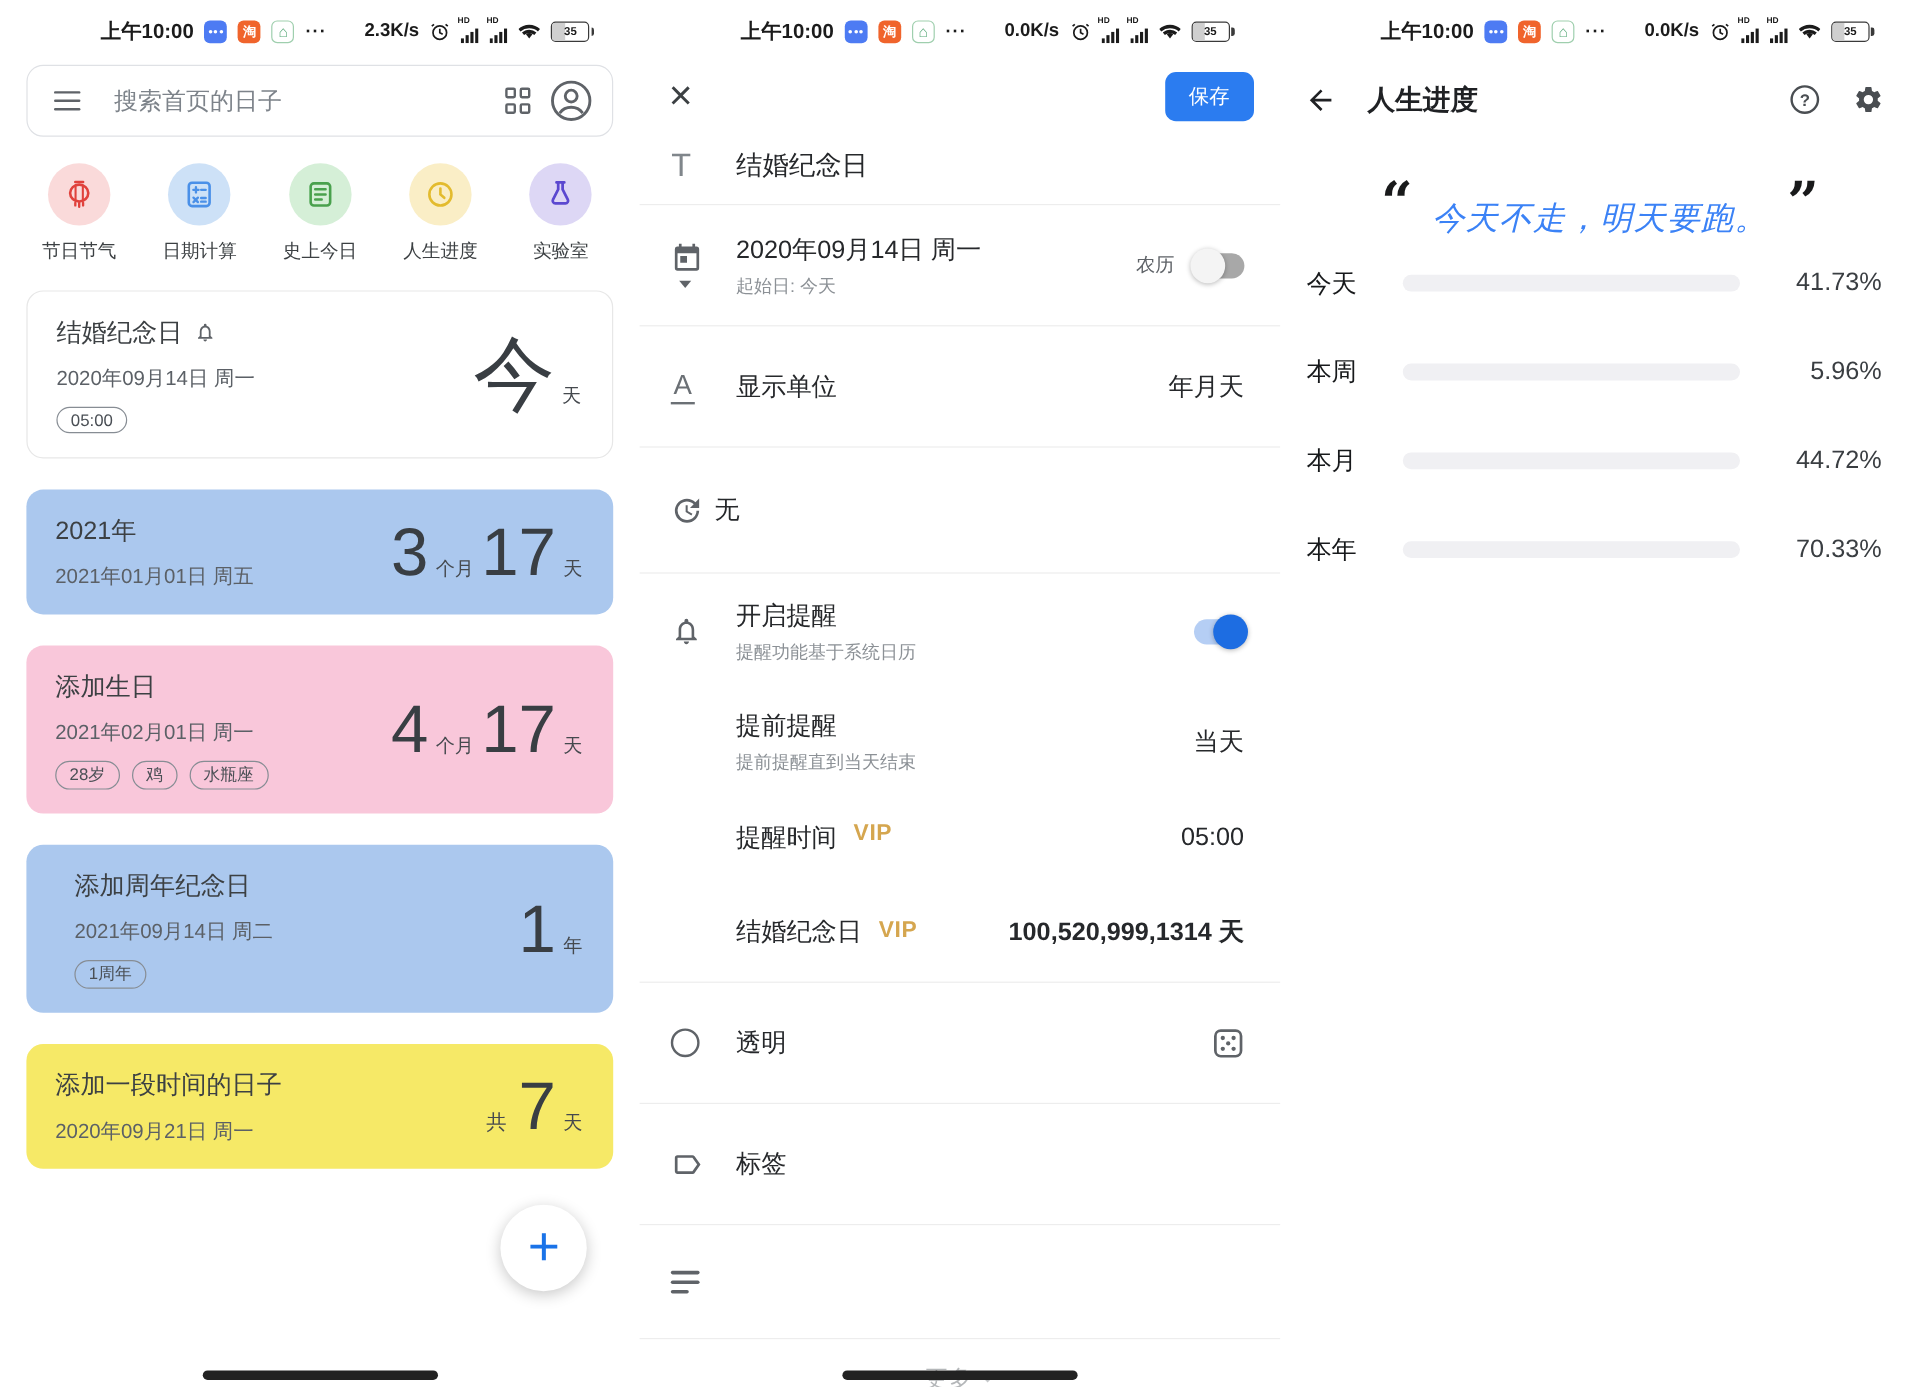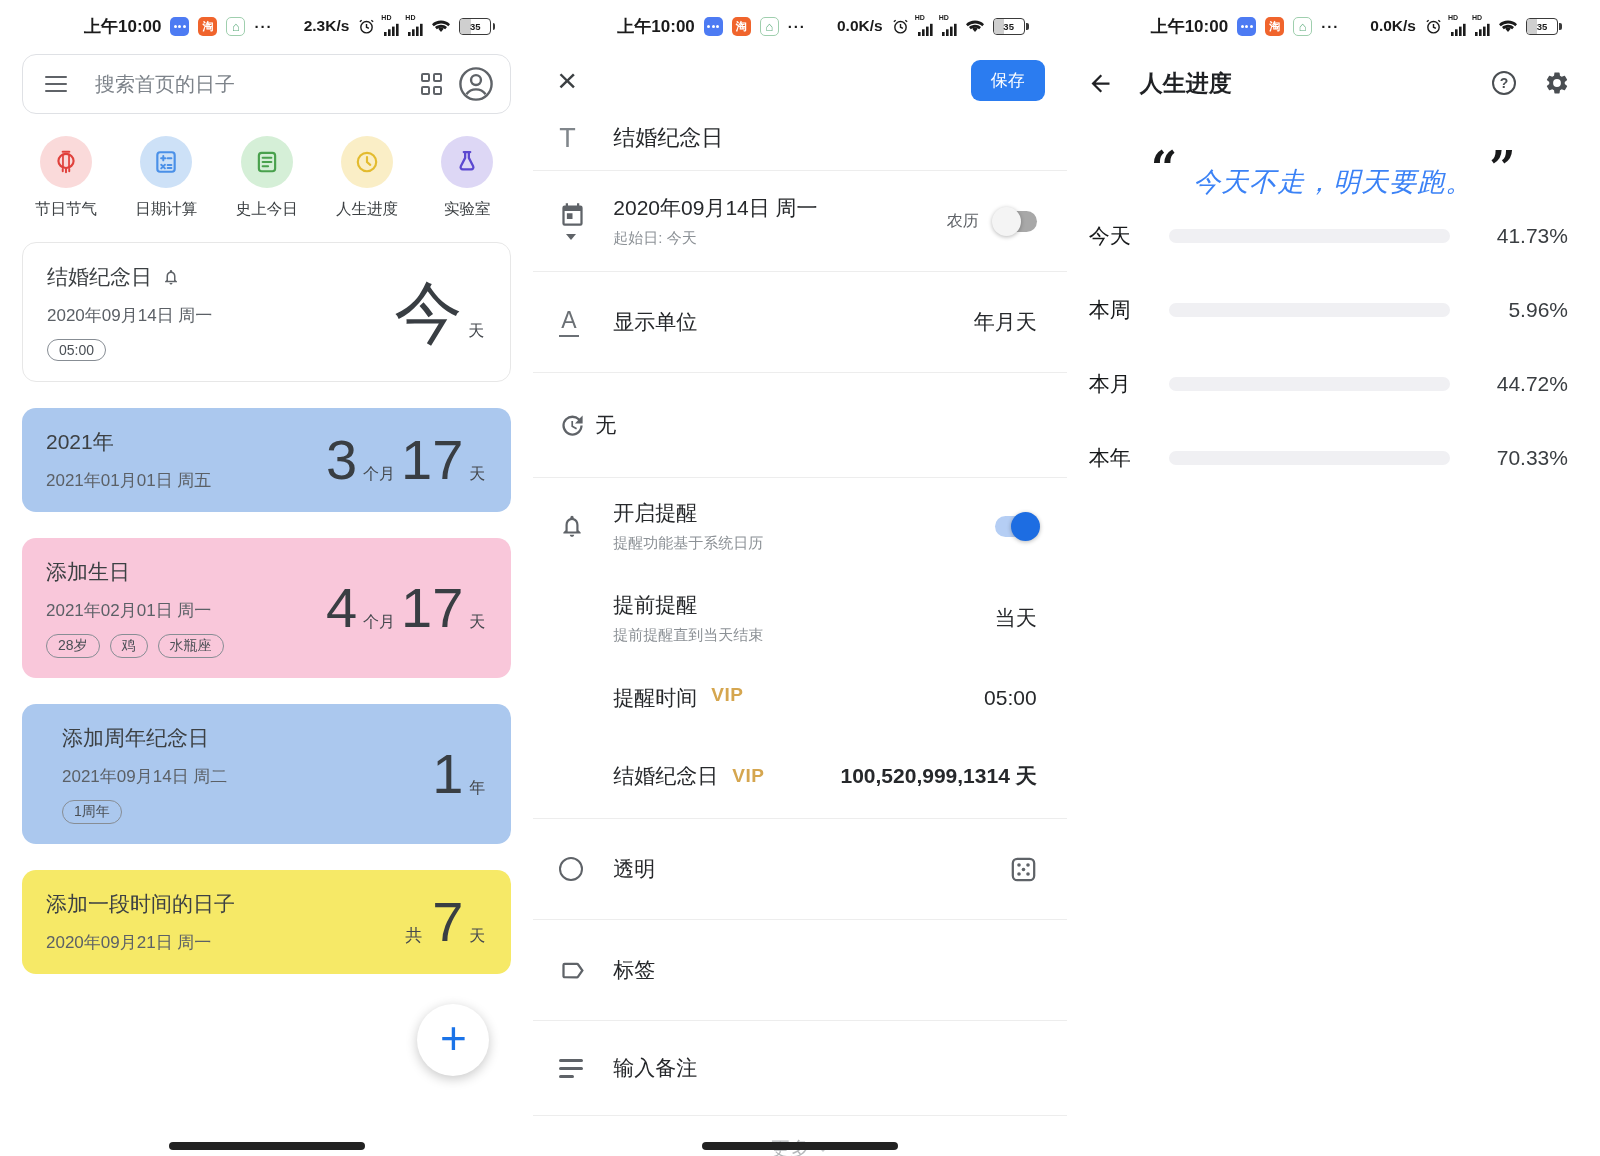--- a/index.html
+++ b/index.html
@@ -479,21 +479,20 @@
   <div class="hr"></div>
 
   <div class="erow" style="height:94px">
     <span class="eicon">
         <span class="note-lines">
           <i></i>
           <i></i>
           <i></i>
         </span>
       </span>
-    <div class="emain"><span class="etitle">输入备注</span></div>
   </div>
   <div class="hr"></div>
 
   <div class="more-row">
     <span>更多</span>
       <span class="more-caret"></span>
   </div>
 
   <div class="indicator"></div>
 </div>

